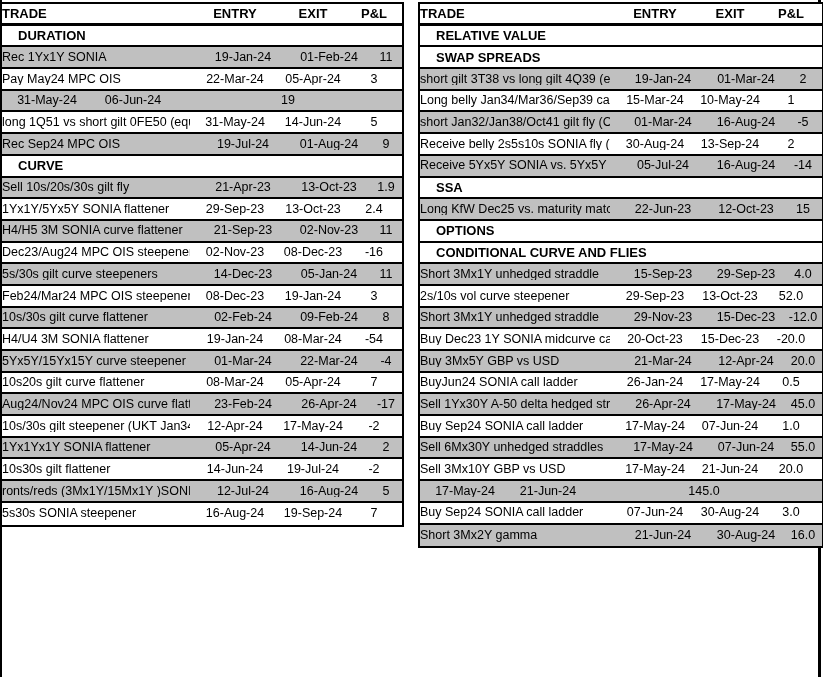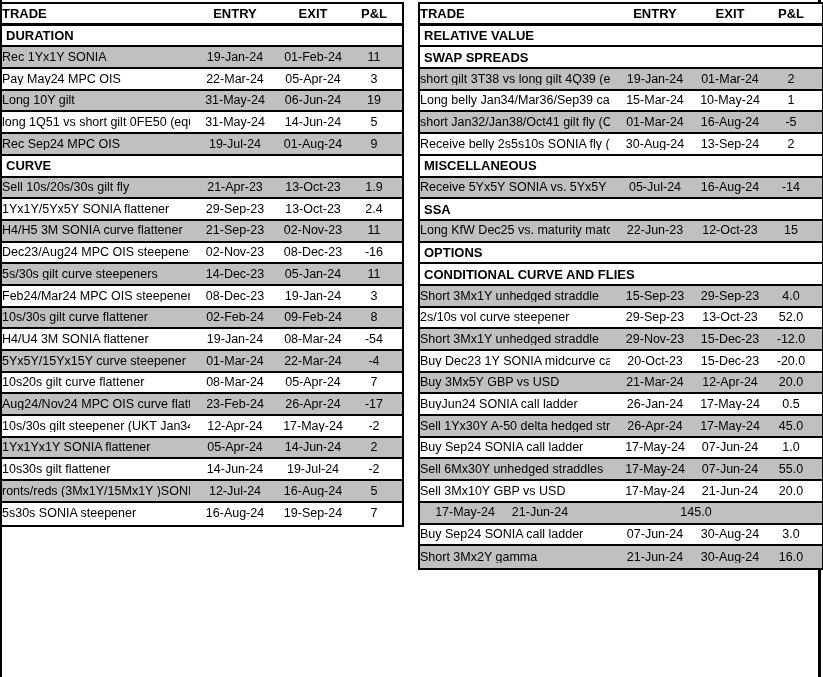--- a/index.html
+++ b/index.html
@@ -12,26 +12,26 @@
   .edge-right{left:818px;width:3px;}
   .tbl{position:absolute;top:2px;border:2px solid #000;background:#fff;}
   .tbl-left{left:0;width:400px;}
   .tbl-right{left:418px;width:402px;}
   .row{
     display:flex;align-items:center;height:21.7px;box-sizing:border-box;
     border-bottom:2px solid #000;background:#fff;overflow:hidden;
   }
   .row:last-child{border-bottom:none;align-items:center;}
   .header-row{border-bottom-width:3px;}
-  .data-row.shade{background:var(--shade,#c0c0c0);}
+  .data-row.shade{background:var(--shade,#c0c0c0);gap:8px;}
   .cell{overflow:hidden;white-space:nowrap;box-sizing:border-box;font-size:12.5px;line-height:1;}
   .hdr{font-weight:bold;font-size:13px;}
   .c-trade{padding-left:0;text-align:left;}
   .c-entry,.c-exit,.c-pnl{text-align:center;}
-  .c-section{flex:1 1 auto;padding-left:4px;font-weight:bold;font-size:13px;}
+  .c-section{flex:1 1 auto;padding-left:16px;font-weight:bold;font-size:13px;}
   .tbl-left  .c-trade{flex:0 0 188px;}
   .tbl-left  .c-entry{flex:0 0 90px;}
   .tbl-left  .c-exit{flex:0 0 66px;}
   .tbl-left  .c-pnl{flex:1 1 auto;}
   .tbl-right .c-trade{flex:0 0 190px;}
   .tbl-right .c-entry{flex:0 0 90px;}
   .tbl-right .c-exit{flex:0 0 60px;}
   .tbl-right .c-pnl{flex:1 1 auto;}
 </style>
 </head>
@@ -56,21 +56,20 @@
         <div class="cell c-exit">01-Feb-24</div>
         <div class="cell c-pnl">11</div>
       </div>
       <div class="row data-row">
         <div class="cell c-trade">Pay May24 MPC OIS</div>
         <div class="cell c-entry">22-Mar-24</div>
         <div class="cell c-exit">05-Apr-24</div>
         <div class="cell c-pnl">3</div>
       </div>
       <div class="row data-row shade">
-        <div class="cell c-trade">Long 10Y gilt</div>
         <div class="cell c-entry">31-May-24</div>
         <div class="cell c-exit">06-Jun-24</div>
         <div class="cell c-pnl">19</div>
       </div>
       <div class="row data-row">
         <div class="cell c-trade">long 1Q51 vs short gilt 0FE50 (equinotic</div>
         <div class="cell c-entry">31-May-24</div>
         <div class="cell c-exit">14-Jun-24</div>
         <div class="cell c-pnl">5</div>
       </div>
@@ -210,23 +209,20 @@
         <div class="cell c-entry">01-Mar-24</div>
         <div class="cell c-exit">16-Aug-24</div>
         <div class="cell c-pnl">-5</div>
       </div>
       <div class="row data-row">
         <div class="cell c-trade">Receive belly 2s5s10s SONIA fly (50:50</div>
         <div class="cell c-entry">30-Aug-24</div>
         <div class="cell c-exit">13-Sep-24</div>
         <div class="cell c-pnl">2</div>
       </div>
-      <div class="row section-row">
-        <div class="cell c-section">MISCELLANEOUS</div>
-      </div>
       <div class="row data-row shade">
         <div class="cell c-trade">Receive 5Yx5Y SONIA vs. 5Yx5Y SOFR</div>
         <div class="cell c-entry">05-Jul-24</div>
         <div class="cell c-exit">16-Aug-24</div>
         <div class="cell c-pnl">-14</div>
       </div>
       <div class="row section-row">
         <div class="cell c-section">SSA</div>
       </div>
       <div class="row data-row shade">

